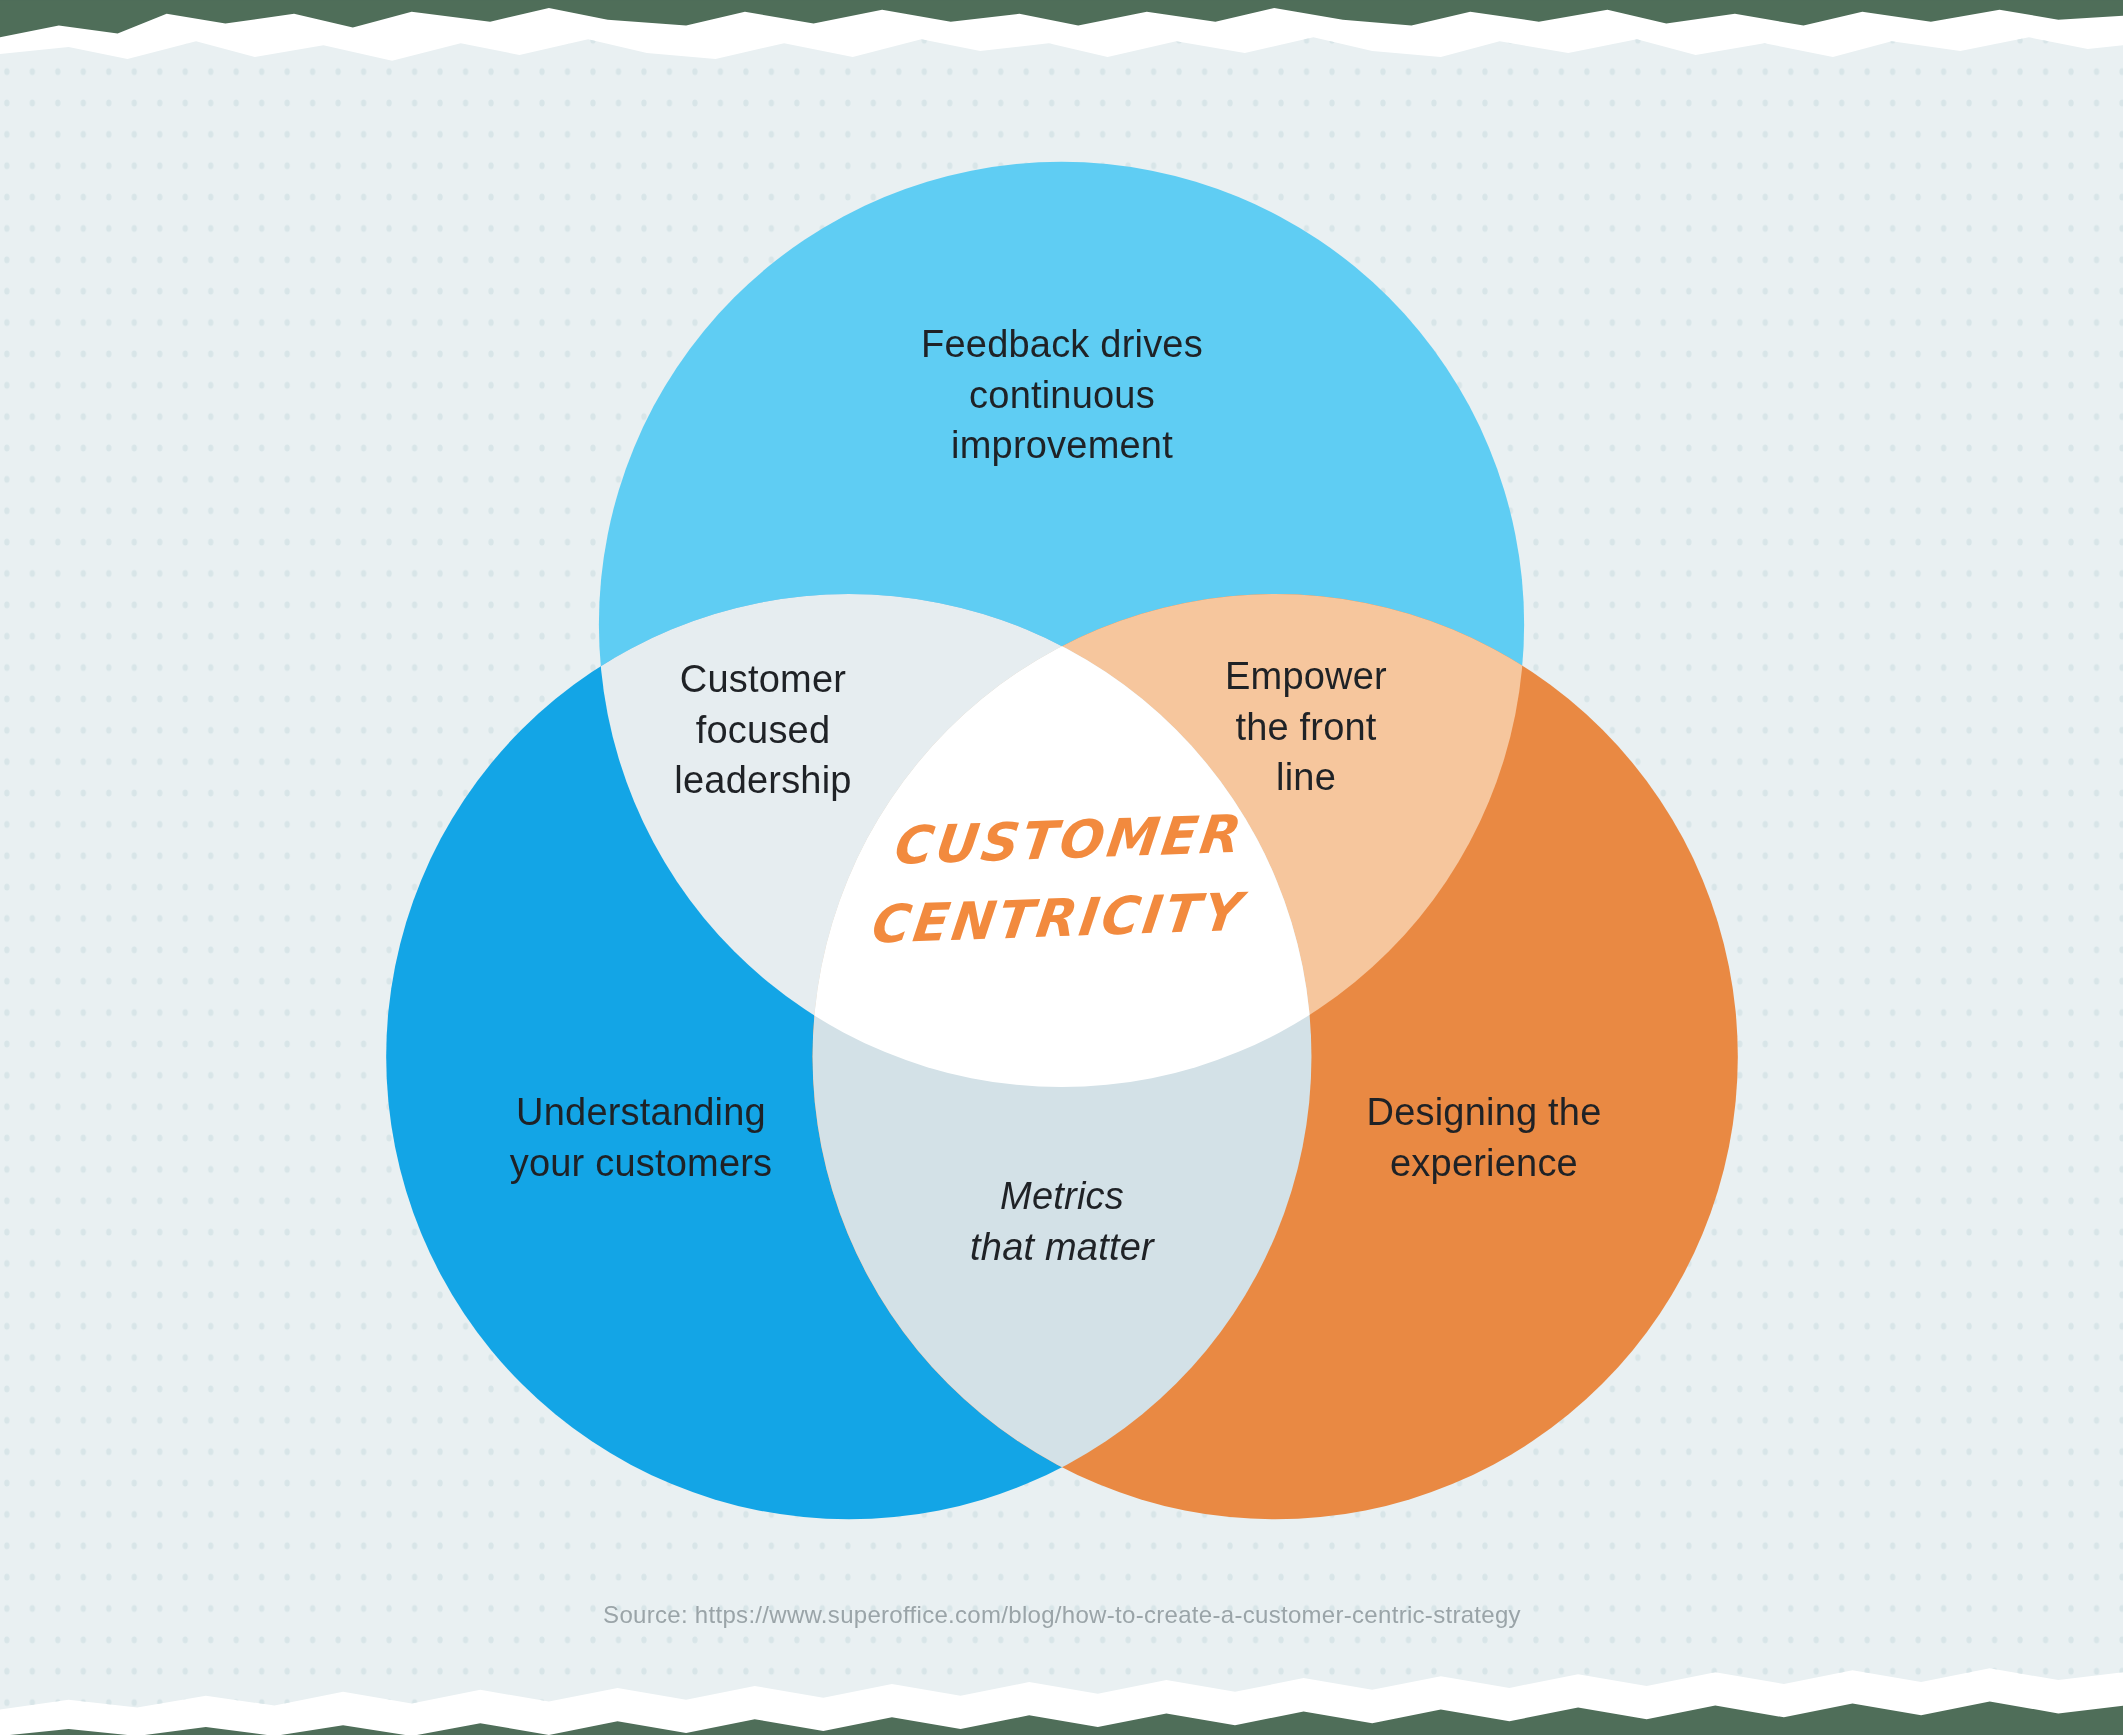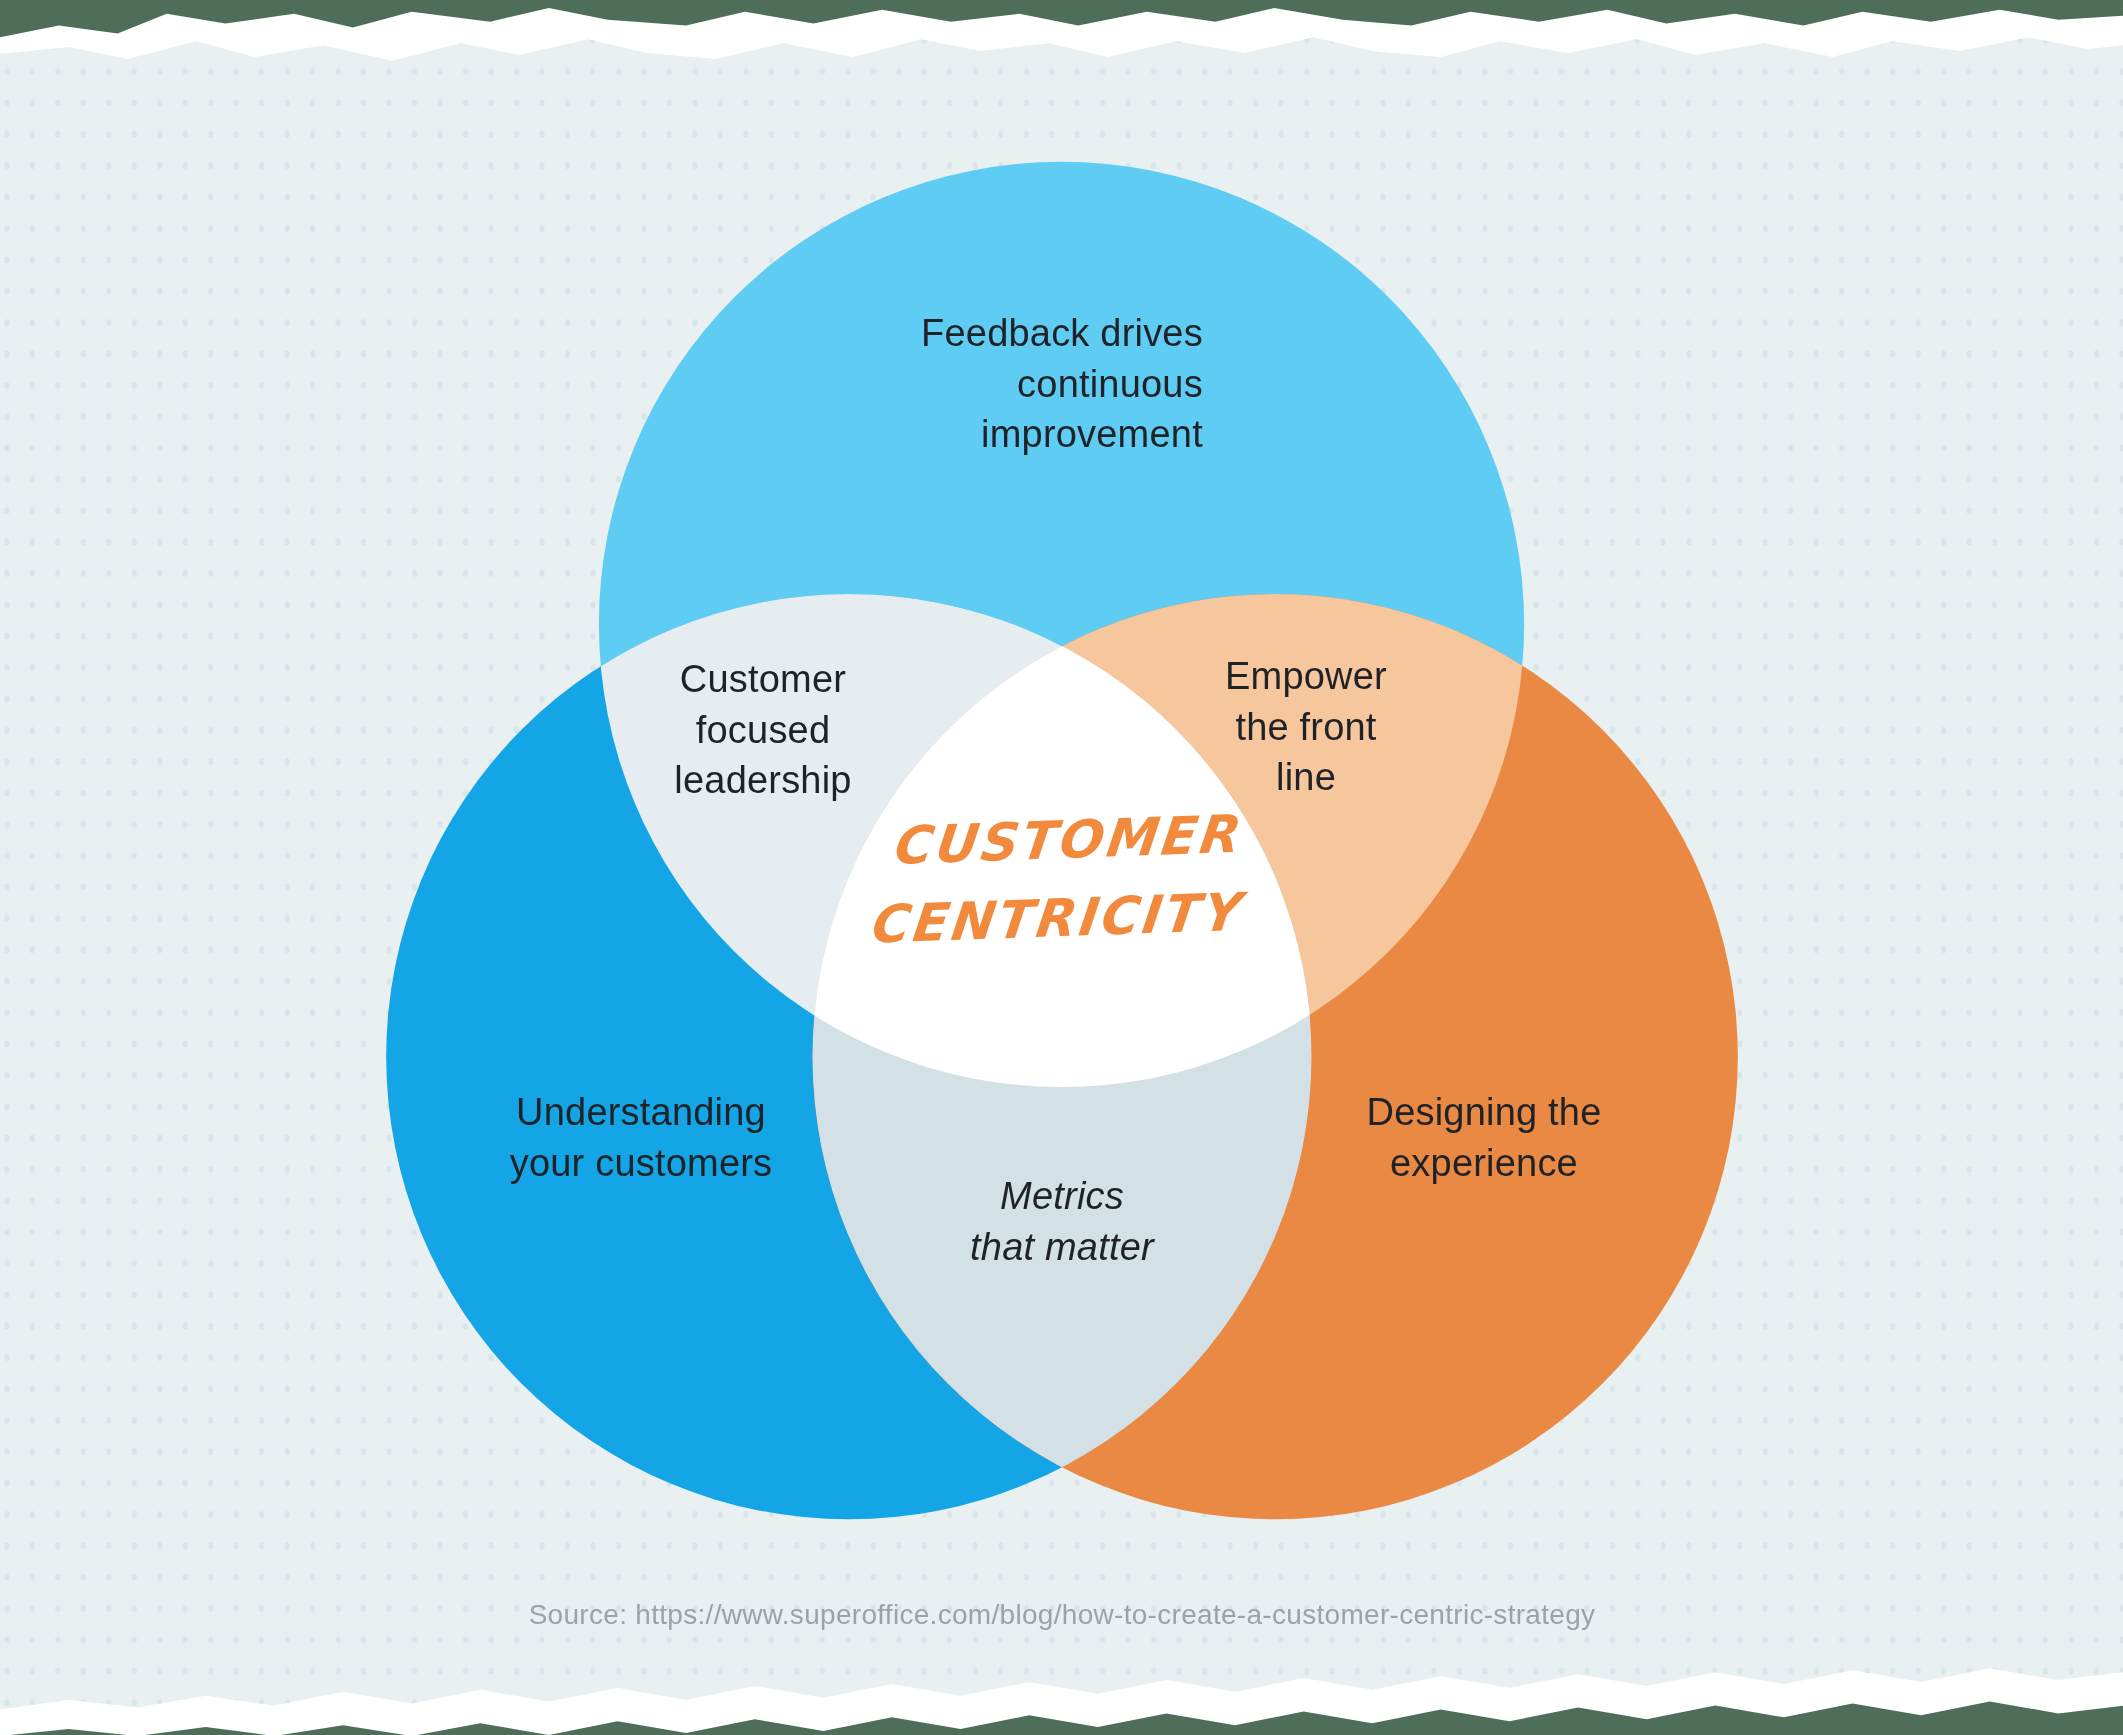--- a/index.html
+++ b/index.html
@@ -14,21 +14,21 @@
     font-size:38px;line-height:1.33;color:#1f2226;letter-spacing:0.2px;
   }
   .title{
     position:absolute;transform:translate(-50%,-50%) rotate(-2deg) skewX(-10deg);
     white-space:pre-line;text-align:center;text-transform:uppercase;
     font-family:"DejaVu Sans",sans-serif;font-style:italic;font-weight:700;
     font-size:52px;line-height:1.5;letter-spacing:2.9px;color:#f28a3e;
   }
   .source{
     position:absolute;transform:translate(-50%,-50%);
-    font-size:28px;color:#9aa4a8;letter-spacing:0.3px;white-space:nowrap;
+    font-size:24px;color:#9aa4a8;letter-spacing:0.3px;white-space:nowrap;
   }
 </style>
 </head>
 <body>
 
 <div class="stage">
 
   <svg class="scene" viewBox="0 0 2167 1771" xmlns="http://www.w3.org/2000/svg">
     <defs>
       <path id="canvasShape" d="M0 55 L70 48 L130 60 L200 42 L260 58 L330 46 L400 62 L470 44 L530 56 L600 40 L660 54 L730 60 L800 44 L870 58 L940 40 L1000 52 L1070 44 L1130 58 L1200 42 L1270 54 L1340 38 L1400 52 L1470 58 L1530 42 L1600 54 L1670 40 L1730 56 L1800 44 L1870 58 L1930 42 L2000 52 L2070 38 L2130 50 L2167 46 L2167 1706 L2100 1714 L2030 1702 L1960 1716 L1890 1704 L1820 1718 L1750 1706 L1680 1720 L1610 1708 L1540 1722 L1470 1710 L1400 1724 L1330 1712 L1260 1726 L1190 1714 L1120 1728 L1050 1716 L980 1730 L910 1718 L840 1732 L770 1720 L700 1734 L630 1722 L560 1736 L490 1724 L420 1738 L350 1726 L280 1740 L210 1730 L140 1742 L70 1734 L0 1744 Z"></path>
@@ -62,21 +62,21 @@
       <circle cx="1301" cy="1078" r="472" fill="#d3e1e7"></circle>
     </g>
 
     <g clip-path="url(#clipA)">
       <g clip-path="url(#clipB)">
         <circle cx="1301" cy="1078" r="472" fill="#ffffff"></circle>
       </g>
     </g>
   </svg>
 
-  <div class="label" style="left:1062px;top:384px;text-align:right;">Feedback drives
+  <div class="label" style="left:1062px;top:395px;">Feedback drives
 continuous
 improvement</div>
   <div class="label" style="left:641px;top:1138px;">Understanding
 your customers</div>
   <div class="label" style="left:1484px;top:1138px;">Designing the
 experience</div>
 
   <div class="label" style="left:763px;top:730px;">Customer
 focused
 leadership</div>

